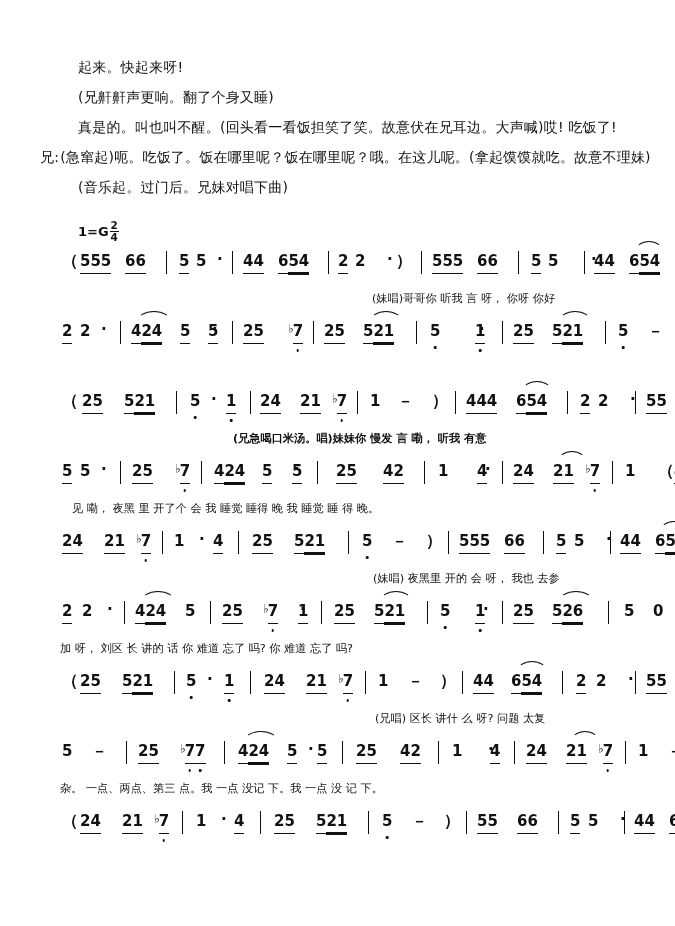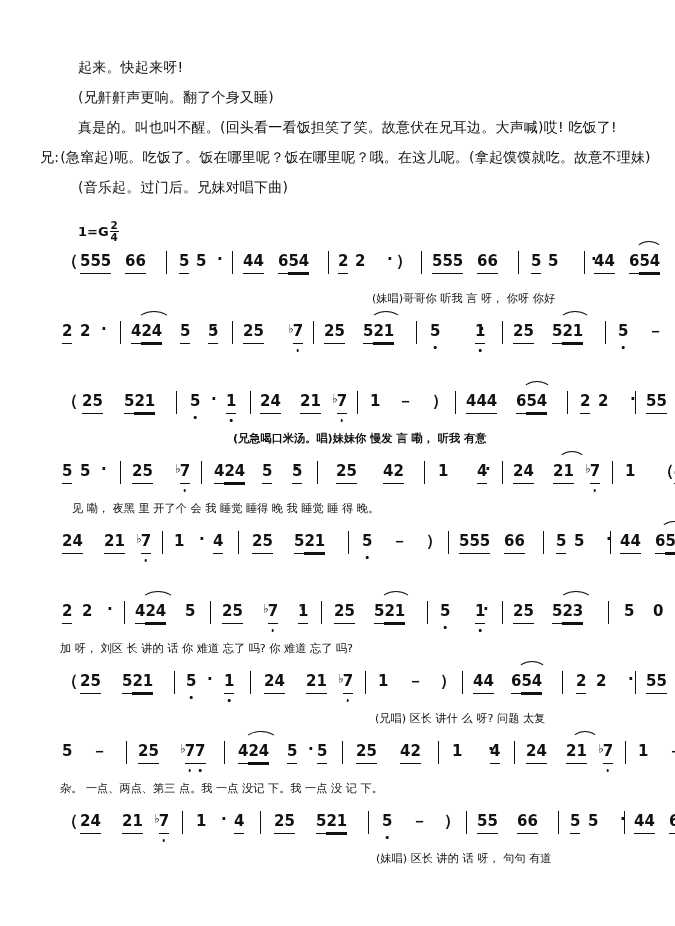--- a/index.html
+++ b/index.html
@@ -358,20 +358,23 @@
         <span class="tok" style="left:464px;"><span class="ng beam1">66</span></span>
         <span class="bar" style="left:503px;"></span>
         <span class="tok" style="left:516px;"><span class="ng beam1">5</span></span>
         <span class="tok" style="left:534px;">5</span>
         <span class="tok augdot" style="left:550px;">·</span>
         <span class="bar" style="left:570px;"></span>
         <span class="tok" style="left:580px;"><span class="ng beam1">44</span></span>
         <span class="slur" style="left:620px; width:26px;"></span>
         <span class="tok" style="left:615px;"><span class="ng beam1">6<span class="ng beam2">54</span></span></span>
       </div>
+      <div class="lyrics-row">
+        <span class="lyr" style="left:333px;">(妹唱) 夜黑里 开的  会 呀，  我也 去参</span>
+      </div>
     </div>
 
     <div class="system">
       <div class="notes-row">
         <span class="tok" style="left:22px;"><span class="ng beam1">2</span></span>
         <span class="tok" style="left:42px;">2</span>
         <span class="tok augdot" style="left:62px;">·</span>
         <span class="bar" style="left:84px;"></span>
         <span class="slur" style="left:101px; width:32px;"></span>
         <span class="tok" style="left:95px;"><span class="ng beam1">4<span class="ng beam2">24</span></span></span>
@@ -385,21 +388,21 @@
         <span class="tok" style="left:294px;"><span class="ng beam1">25</span></span>
         <span class="slur" style="left:340px; width:30px;"></span>
         <span class="tok" style="left:334px;"><span class="ng beam1">5<span class="ng beam2">21</span></span></span>
         <span class="bar" style="left:387px;"></span>
         <span class="tok" style="left:400px;"><span class="ng dot-low">5</span></span>
         <span class="tok augdot" style="left:416px;">·</span>
         <span class="tok" style="left:435px;"><span class="ng beam1 dot-low beamed">1</span></span>
         <span class="bar" style="left:462px;"></span>
         <span class="tok" style="left:473px;"><span class="ng beam1">25</span></span>
         <span class="slur" style="left:519px; width:32px;"></span>
-        <span class="tok" style="left:512px;"><span class="ng beam1">5<span class="ng beam2">23</span></span></span>
+        <span class="tok" style="left:512px;"><span class="ng beam1">5<span class="ng beam2">26</span></span></span>
         <span class="bar" style="left:568px;"></span>
         <span class="tok" style="left:584px;">5</span>
         <span class="tok" style="left:613px;">0</span>
         
       </div>
       <div class="lyrics-row">
         <span class="lyr" style="left:20px;">加 呀，  刘区 长 讲的 话 你  难道 忘了  吗? 你  难道 忘了  吗?</span>
       </div>
     </div>
 
@@ -494,19 +497,16 @@
         <span class="tok" style="left:477px;"><span class="ng beam1">66</span></span>
         <span class="bar" style="left:518px;"></span>
         <span class="tok" style="left:530px;"><span class="ng beam1">5</span></span>
         <span class="tok" style="left:548px;">5</span>
         <span class="tok augdot" style="left:564px;">·</span>
         <span class="bar" style="left:584px;"></span>
         <span class="tok" style="left:594px;"><span class="ng beam1">44</span></span>
         <span class="slur" style="left:634px; width:26px;"></span>
         <span class="tok" style="left:629px;"><span class="ng beam1">6</span></span>
       </div>
-      <div class="lyrics-row">
-        <span class="lyr" style="left:336px;">(妹唱) 区长 讲的  话 呀，   句句 有道</span>
-      </div>
     </div>
 
   </div>
 </div>
 
 </body></html>

